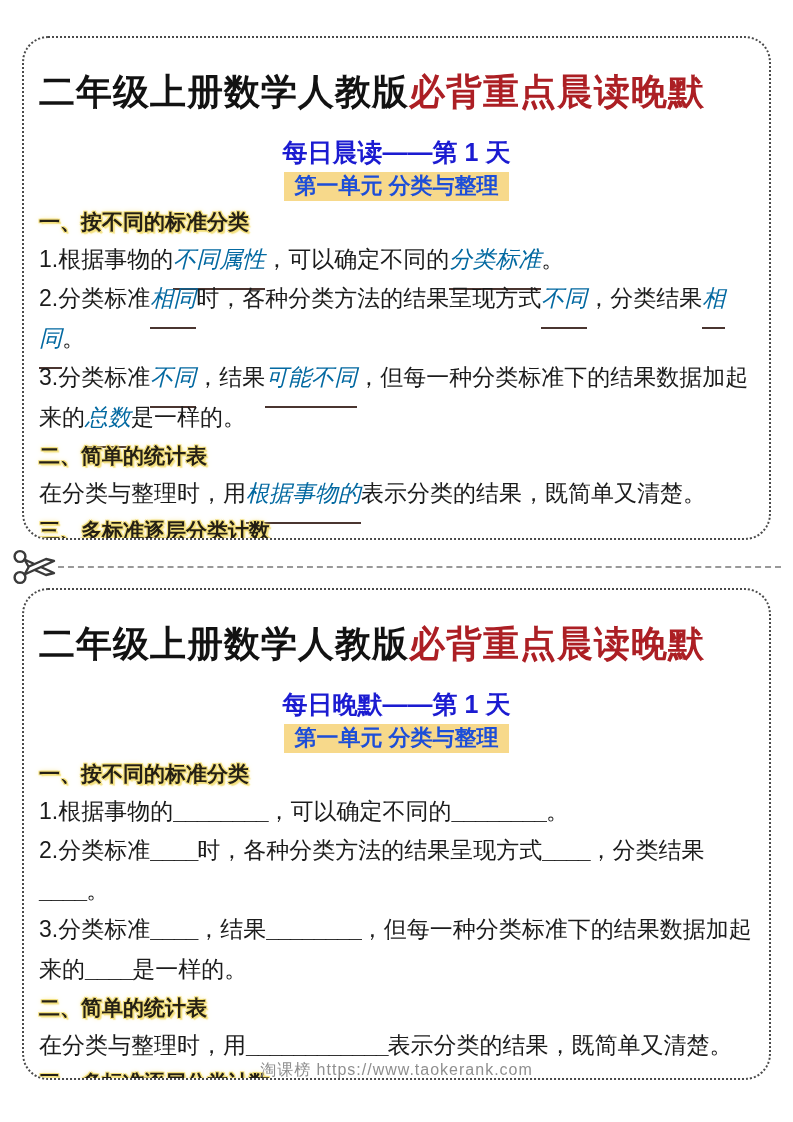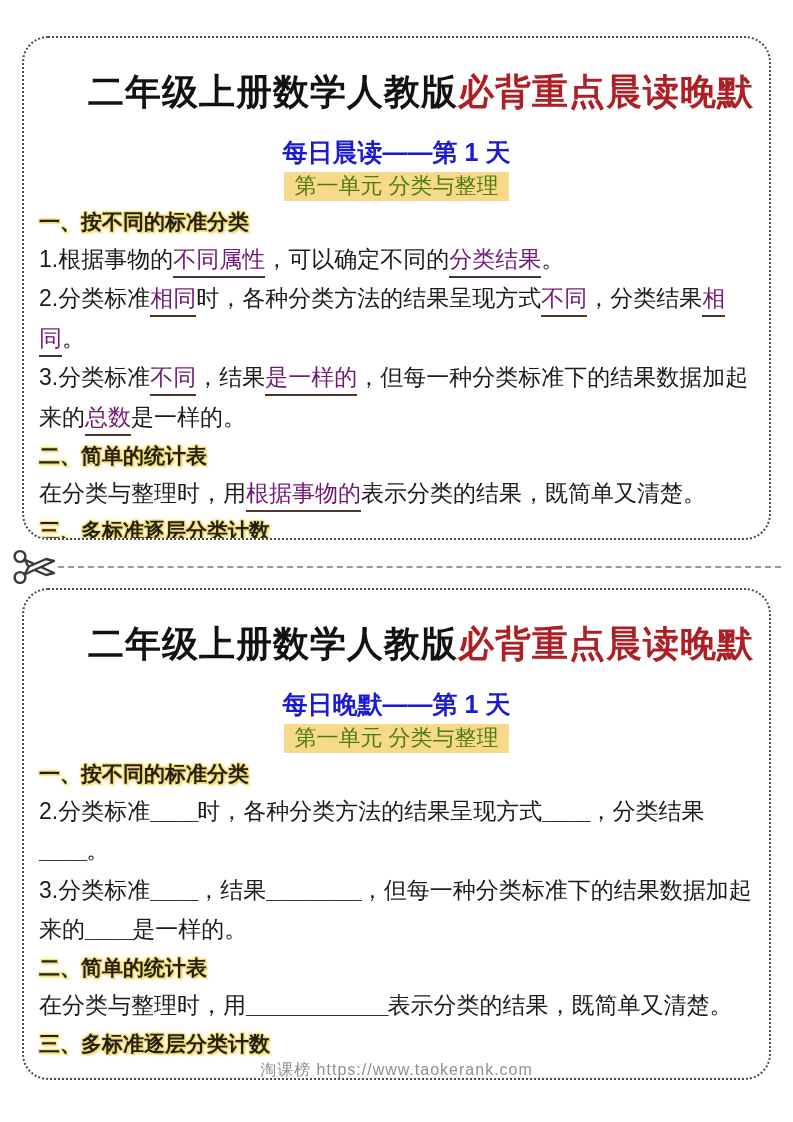--- a/index.html
+++ b/index.html
@@ -11,45 +11,45 @@
 
   .card {
     position:absolute; left:22px; width:749px; box-sizing:border-box;
     border:2.5px dotted #4a4a4a; border-radius:26px;
     padding:8px 15px 4px; background:#fff; overflow:hidden;
   }
   .card-1 { top:36px;  height:504px; }
   .card-2 { top:588px; height:492px; }
 
   .title {
-    text-align:right; font-size:36px; font-weight:bold; color:#121212;
+    text-align:left; font-size:36px; font-weight:bold; color:#121212;
     letter-spacing:1px; line-height:1.2; white-space:nowrap;
   }
   .title .red { color:#AC1F24; }
 
   .subtitle {
     text-align:center; font-size:25px; font-weight:bold; color:#1B1BD1;
     margin-top:0; line-height:1.25;
   }
 
   .unit-row { text-align:center; margin-top:3px; line-height:1; }
   .unit {
-    display:inline-block; background:#F7D98B; color:#4d7c0f;
-    font-size:22px; font-weight:normal; padding:3px 10px 4px;
+    display:inline-block; background:#F7D98B; color:#1d4ed8;
+    font-size:22px; font-weight:bold; padding:3px 10px 4px;
   }
 
   .blocks { margin-top:3px; }
   .heading {
     font-size:21px; font-weight:bold; color:#241f14; line-height:1.72;
     text-shadow: 0 0 5px #F3DF7C, 1px 1px 0 #F3DF7C, -1px -1px 0 #F3DF7C,
                  1px -1px 0 #F3DF7C, -1px 1px 0 #F3DF7C, 2px 2px 1px #F6E68F;
   }
   .line { font-size:23px; color:#1b1b1b; line-height:1.72; }
   .kw {
-    color:#701a75; border-bottom:2.5px solid #4a3530; padding-bottom:4px;
+    color:#0369a1; border-bottom:2.5px solid #4a3530; padding-bottom:16px;font-style:italic;
   }
   .blank { letter-spacing:-1px; font-weight:600; color:#222; }
 
   .cutline {
     position:absolute; top:546px; left:12px; width:769px; height:42px;
     display:flex; align-items:center;
   }
   .scissors { flex:0 0 auto; }
   .dash { flex:1 1 auto; border-top:2.5px dashed #999; margin-left:0px; }
 
@@ -68,23 +68,23 @@
 <div class="page">
 
   <section class="card card-1">
     <h1 class="title"><span>二年级上册数学人教版</span><span class="red">必背重点晨读晚默</span></h1>
     <div class="subtitle">每日晨读——第 1 天</div>
     <div class="unit-row">
       <span class="unit">第一单元 分类与整理</span>
     </div>
     <div class="blocks">
         <div class="heading">一、按不同的标准分类</div>
-        <div class="line"><span>1.根据事物的</span><span class="kw">不同属性</span><span>，可以确定不同的</span><span class="kw">分类结果</span><span>。</span></div>
+        <div class="line"><span>1.根据事物的</span><span class="kw">不同属性</span><span>，可以确定不同的</span><span class="kw">分类标准</span><span>。</span></div>
         <div class="line"><span>2.分类标准</span><span class="kw">相同</span><span>时，各种分类方法的结果呈现方式</span><span class="kw">不同</span><span>，分类结果</span><span class="kw">相同</span><span>。</span></div>
-        <div class="line"><span>3.分类标准</span><span class="kw">不同</span><span>，结果</span><span class="kw">是一样的</span><span>，但每一种分类标准下的结果数据加起来的</span><span class="kw">总数</span><span>是一样的。</span></div>
+        <div class="line"><span>3.分类标准</span><span class="kw">不同</span><span>，结果</span><span class="kw">可能不同</span><span>，但每一种分类标准下的结果数据加起来的</span><span class="kw">总数</span><span>是一样的。</span></div>
         <div class="heading">二、简单的统计表</div>
         <div class="line"><span>在分类与整理时，用</span><span class="kw">根据事物的</span><span>表示分类的结果，既简单又清楚。</span></div>
         <div class="heading">三、多标准逐层分类计数</div>
       </div>
   </section>
 
   <div class="cutline">
     <svg class="scissors" width="46" height="40" viewBox="0 0 46 40">
       <g fill="#ffffff" stroke="#3a3a3a" stroke-width="2.4" stroke-linecap="round" stroke-linejoin="round">
         <circle cx="8" cy="9.5" r="5.4"></circle>
@@ -97,20 +97,21 @@
   </div>
 
   <section class="card card-2">
     <h1 class="title"><span>二年级上册数学人教版</span><span class="red">必背重点晨读晚默</span></h1>
     <div class="subtitle">每日晚默——第 1 天</div>
     <div class="unit-row">
       <span class="unit">第一单元 分类与整理</span>
     </div>
     <div class="blocks">
         <div class="heading">一、按不同的标准分类</div>
+        <div class="line"><span>1.根据事物的</span><span class="blank">________</span><span>，可以确定不同的</span><span class="blank">________</span><span>。</span></div>
         <div class="line"><span>2.分类标准</span><span class="blank">____</span><span>时，各种分类方法的结果呈现方式</span><span class="blank">____</span><span>，分类结果</span><span class="blank">____</span><span>。</span></div>
         <div class="line"><span>3.分类标准</span><span class="blank">____</span><span>，结果</span><span class="blank">________</span><span>，但每一种分类标准下的结果数据加起来的</span><span class="blank">____</span><span>是一样的。</span></div>
         <div class="heading">二、简单的统计表</div>
         <div class="line"><span>在分类与整理时，用</span><span class="blank">____________</span><span>表示分类的结果，既简单又清楚。</span></div>
         <div class="heading">三、多标准逐层分类计数</div>
       </div>
   </section>
 
   <div class="watermark">淘课榜 https://www.taokerank.com</div>
 

